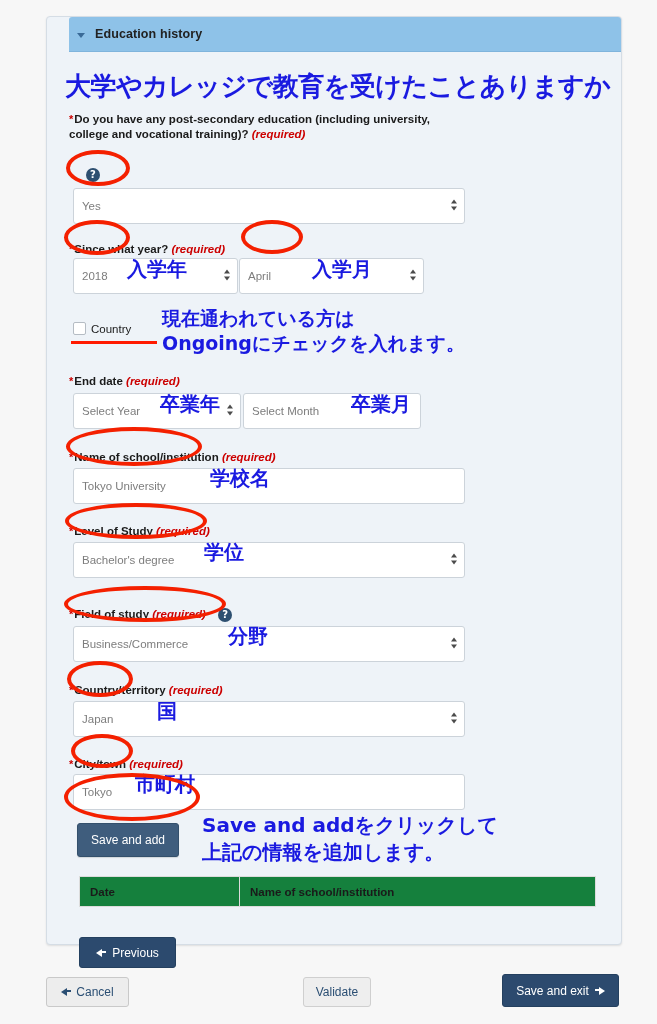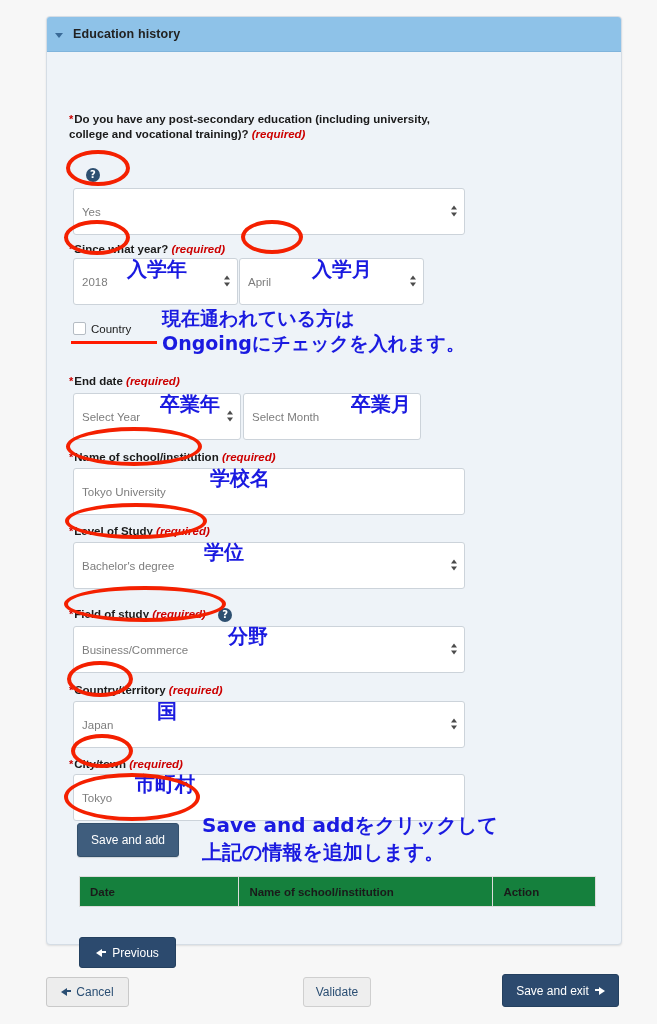--- a/index.html
+++ b/index.html
@@ -22,20 +22,21 @@
     border-radius: 4px;
     box-shadow: 0 1px 2px rgba(0,0,0,.10);
   }
   .panel-header {
     height: 35px;
     background: #8ec2e8;
     border-bottom: 1px solid #7fb4dc;
     border-radius: 3px 3px 0 0;
     display: flex; align-items: center;
     padding-left: 8px;
+    margin-left: 22px;
   }
   .chevron {
     width: 0; height: 0;
     border-left: 4px solid transparent;
     border-right: 4px solid transparent;
     border-top: 5px solid #3a6a97;
     margin-right: 10px; margin-top: 2px;
   }
   .panel-title {
     font-size: 12.5px; font-weight: bold; color: #222;
@@ -60,21 +61,21 @@
   .field { position: absolute; }
   .flabel {
     font-size: 11.5px; font-weight: bold; color: #1a1a1a;
     line-height: 1.33; margin: 0 0 4px 0;
   }
   .star { color: #cc0000; font-size: 11px; vertical-align: top; margin-right: 1px; }
   .req  { color: #cc0000; font-style: italic; font-weight: bold; }
 
   
   .ctl {
-    height: 47px;
+    height: 36px;
     background: #ffffff;
     border: 1px solid #ccd3da;
     border-radius: 3px;
     font-size: 11.5px;
     color: #7d7d7d;
     font-family: "Liberation Sans", sans-serif;
     display: flex; align-items: center;
     padding: 0 8px;
     position: relative;
   }
@@ -174,20 +175,21 @@
 
   <div class="panel">
 
     <div class="panel-header">
       <span class="chevron"></span>
       <span class="panel-title">Education history</span>
     </div>
 
     <div class="panel-body">
 
+      <div class="jp jp-heading" style="left:18px; top:20px;">大学やカレッジで教育を受けたことありますか</div>
 
       <div class="field" style="left:22px; top:60px; width:400px;">
         <div class="flabel">
           <span class="star">*</span><span>Do you have any post-secondary education (including university, college and vocational training)?</span>
           <span class="req">(required)</span>
         </div>
       </div>
       <div style="position:absolute; left:39px; top:113px;">
         <span class="helpicon">?</span>
       </div>
@@ -321,21 +323,20 @@
 
       <div class="btn btn-dark" style="position:absolute; left:30px; top:771px; width:102px; height:34px;">
         <span>Save and add</span>
       </div>
       <div class="jp jp-note" style="left:155px; top:762px; font-size:20px;">Save and addをクリックして</div>
       <div class="jp jp-note" style="left:155px; top:789px; font-size:20px;">上記の情報を追加します。</div>
 
       <div class="tbl" style="left:32px; top:824px; width:517px;">
         <div class="th" style="width:160px;">Date</div>
         <div class="th" style="width:255px;">Name of school/institution</div>
-        <div class="th" style="width:102px;">Action</div>
       </div>
 
       <div class="btn btn-navy" style="position:absolute; left:32px; top:885px; width:97px; height:31px;">
         <span class="arrow-l"></span>
           <span class="arrow-stem" style="margin-right:6px; margin-left:-6px;"></span>
         <span>Previous</span>
       </div>
 
     </div>
   </div>

